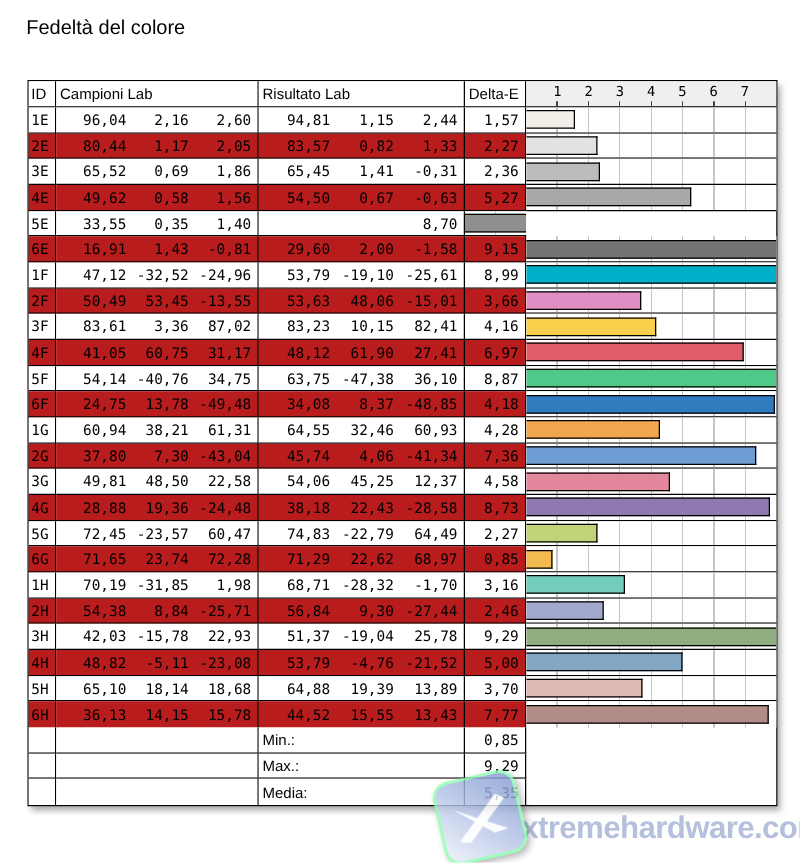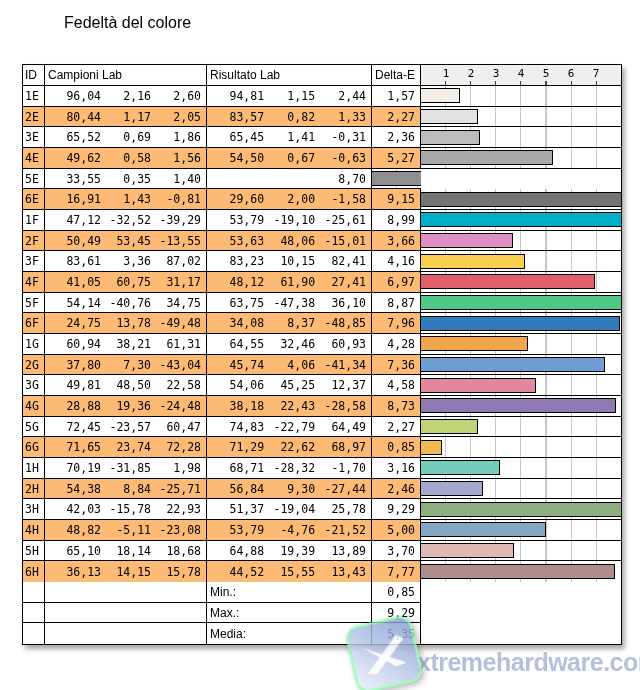--- a/index.html
+++ b/index.html
@@ -1,39 +1,39 @@
 <!DOCTYPE html>
 <html><head>
 <meta charset="utf-8">
 <style>
   * { margin:0; padding:0; box-sizing:border-box; }
   html,body { width:640px; height:690px; background:#fff; overflow:hidden;
               font-family:"Liberation Sans", sans-serif; }
   #stage { position:relative; width:640px; height:690px; background:#fff; }
 
-  .page-title { position:absolute; left:21px; top:14px; font-size:16px; color:#000;margin-left:43px; }
+  .page-title { position:absolute; left:21px; top:14px; font-size:16px; color:#000; }
 
   .report { position:absolute; left:22px; top:64px; width:600px; height:581px;
             border:1px solid #000; background:#fff;
             box-shadow:3px 4px 5px rgba(0,0,0,0.35); display:flex; flex-direction:column; }
 
   .trow { display:grid; grid-template-columns:22px 162px 165px 49px 1fr; flex:1 1 0; min-height:0; }
   .trow.head { flex:0 0 21px; }
 
   .cell { border-right:1px solid #000; border-bottom:1px solid #000; overflow:hidden;
           display:flex; align-items:center; background:#fff; position:relative;
           font-family:"DejaVu Sans Mono","Liberation Mono",monospace; font-size:11.5px; color:#000; }
   .trow:last-child .cell { border-bottom:none; }
   .cell.hd { font-family:"Liberation Sans",sans-serif; font-size:12px; padding-left:3px; }
   .cell.idc { padding-left:2px; }
   .cell.triple { padding:0 2px; }
   .cell.triple span { flex:1 1 0; text-align:right; padding-right:3px; white-space:nowrap; }
   .cell.triple span:first-child { flex:1.15 1 0; }
   .cell.delta { justify-content:flex-end; padding-right:5px; }
-  .trow.alt .cell:not(.chart) { background:#fdba74; }
+  .trow.alt .cell:not(.chart) { background:#b91c1c; }
 
   
   .cell.chart { border-right:none; background:#fff; padding:0;
     background-image:repeating-linear-gradient(to right, transparent 0 24.1px, #c5c5c5 24.1px 25.1px); }
   .cell.chart::before { content:""; position:absolute; left:-5px; top:-1px; width:5px; height:1px; background:#000; }
   .bar { height:15px; border:1px solid #000; border-left:none; }
   .bar.clip { border-right:none; }
 
   .chart-head { border-right:none; background:#efefee; position:relative;
     font-family:"DejaVu Sans Mono","Liberation Mono",monospace; font-size:11px;
@@ -179,21 +179,21 @@
     <div class="cell chart">
       <div class="bar clip" style="width: 100%; background: rgb(116, 116, 116);"></div>
     </div>
   </div>
 
   <div class="trow">
     <div class="cell idc rid">1F</div>
     <div class="cell triple campioni">
       <span>47,12</span>
             <span>-32,52</span>
-            <span>-39,29</span>
+            <span>-24,96</span>
     </div>
     <div class="cell triple risultato">
       <span>53,79</span>
             <span>-19,10</span>
             <span>-25,61</span>
     </div>
     <div class="cell delta">8,99</div>
     <div class="cell chart">
       <div class="bar clip" style="width: 100%; background: rgb(0, 176, 200);"></div>
     </div>
@@ -276,21 +276,21 @@
     <div class="cell triple campioni">
       <span>24,75</span>
             <span>13,78</span>
             <span>-49,48</span>
     </div>
     <div class="cell triple risultato">
       <span>34,08</span>
             <span>8,37</span>
             <span>-48,85</span>
     </div>
-    <div class="cell delta">7,96</div>
+    <div class="cell delta">4,18</div>
     <div class="cell chart">
       <div class="bar" style="width: 99.5%; background: rgb(47, 123, 190);"></div>
     </div>
   </div>
 
   <div class="trow">
     <div class="cell idc rid">1G</div>
     <div class="cell triple campioni">
       <span>60,94</span>
             <span>38,21</span>

